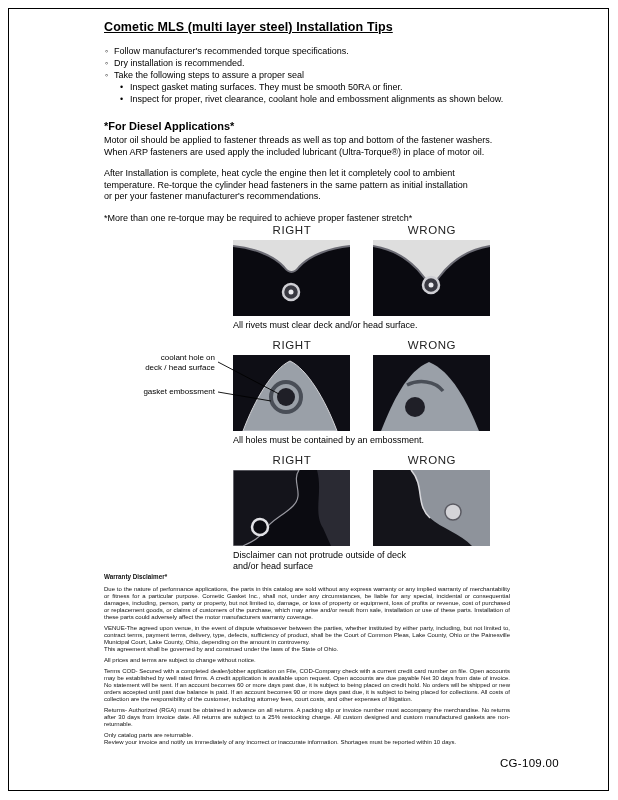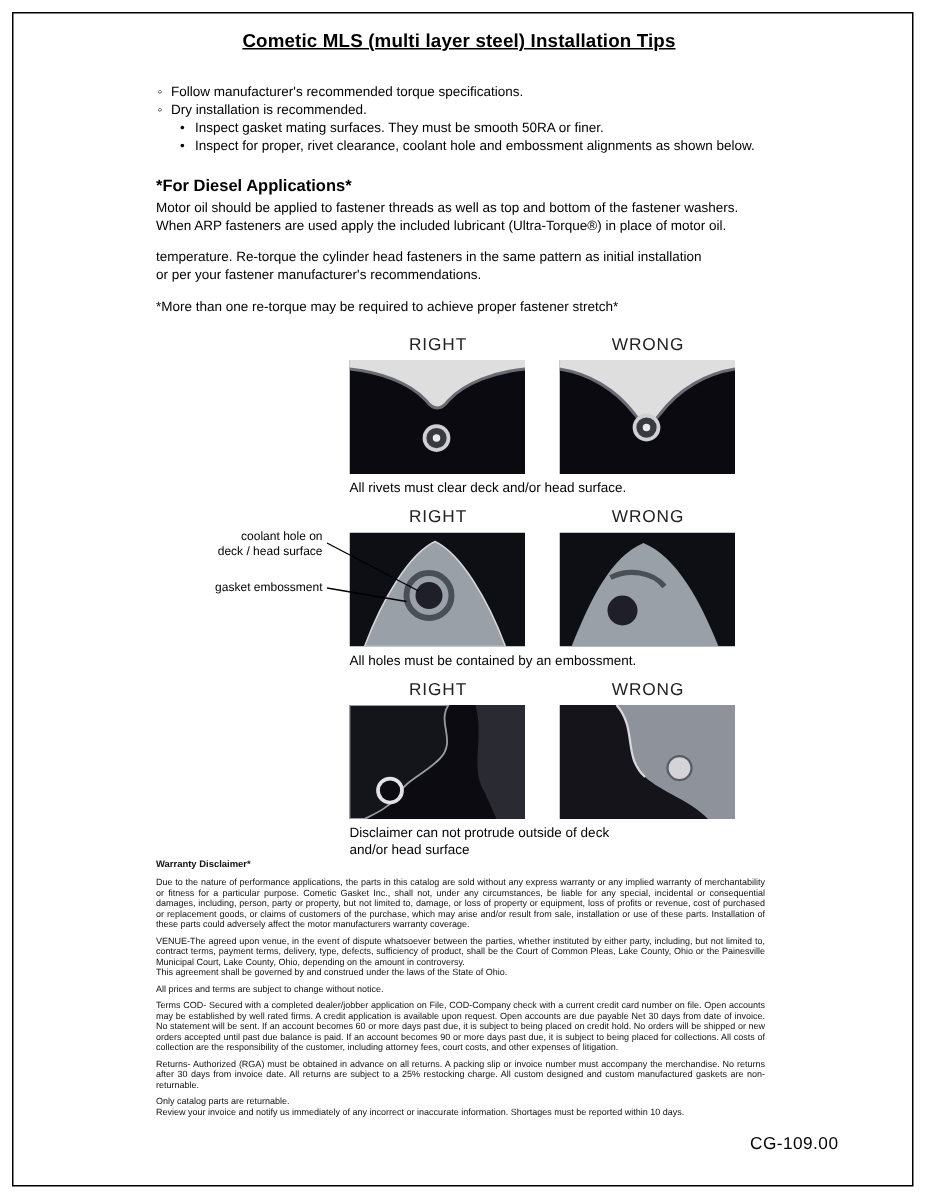--- a/index.html
+++ b/index.html
@@ -12,21 +12,21 @@
     overflow: hidden;
   }
   .frame {
     position: absolute; left: 8px; top: 8px;
     width: 601px; height: 783px;
     border: 1.5px solid #000;
   }
   .textcol { position: absolute; left: 104px; top: 20px; width: 404px; }
   .title {
     font-size: 12.5px; font-weight: bold; text-decoration: underline;
-    margin-bottom: 21px; letter-spacing: 0.1px; text-align: center;
+    margin-bottom: 11px; letter-spacing: 0.1px;
   }
   .bullets { font-size: 9px; line-height: 12px; }
   .bullet { position: relative; padding-left: 10px; }
   .bullet::before { content: "◦"; position: absolute; left: 1px; }
   .bullet.sub { padding-left: 26px; }
   .bullet.sub::before { content: "•"; left: 16px; }
   .h2 { font-size: 11px; font-weight: bold; margin-top: 15px; margin-bottom: 3px; }
   .para { font-size: 9px; line-height: 11.5px; margin-bottom: 10px; }
   .note { margin-top: 2px; }
   .figs { position: absolute; left: 233px; top: 224px; width: 260px; }
@@ -52,32 +52,34 @@
 </head>
 <body>
 
 <div class="frame"></div>
 
 <div class="textcol">
   <div class="title">Cometic MLS (multi layer steel) Installation Tips</div>
   <div class="bullets">
     <div class="bullet">Follow manufacturer's recommended torque specifications.</div>
     <div class="bullet">Dry installation is recommended.</div>
+    <div class="bullet">Take the following steps to assure a proper seal</div>
     <div class="bullet sub">Inspect gasket mating surfaces.  They must be smooth 50RA or finer.</div>
     <div class="bullet sub">Inspect for proper, rivet clearance, coolant hole and embossment alignments as shown below.</div>
   </div>
 
   <div class="h2">*For Diesel Applications*</div>
 
   <div class="para">
     <div>Motor oil should be applied to fastener threads as well as top and bottom of the fastener washers.</div>
     <div>When ARP fasteners are used apply the included lubricant (Ultra-Torque®) in place of motor oil.</div>
   </div>
 
   <div class="para">
+    <div>After Installation is complete, heat cycle the engine then let it completely cool to ambient</div>
     <div>temperature. Re-torque the cylinder head fasteners in the same pattern as initial installation</div>
     <div>or per your fastener manufacturer's recommendations.</div>
   </div>
 
   <div class="para note">*More than one re-torque may be required to achieve proper fastener stretch*</div>
 </div>
 
 <div class="figs">
 
   <div class="figrow">

